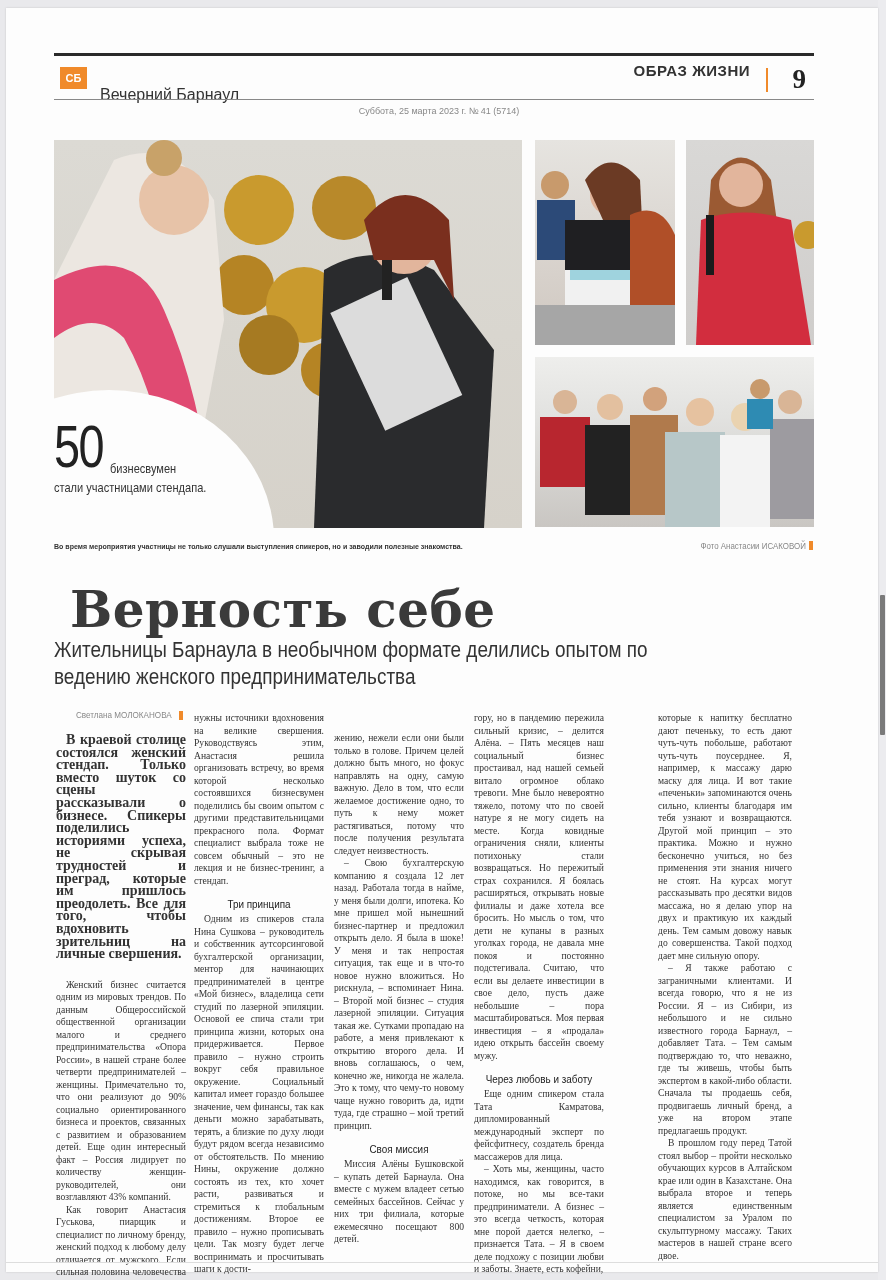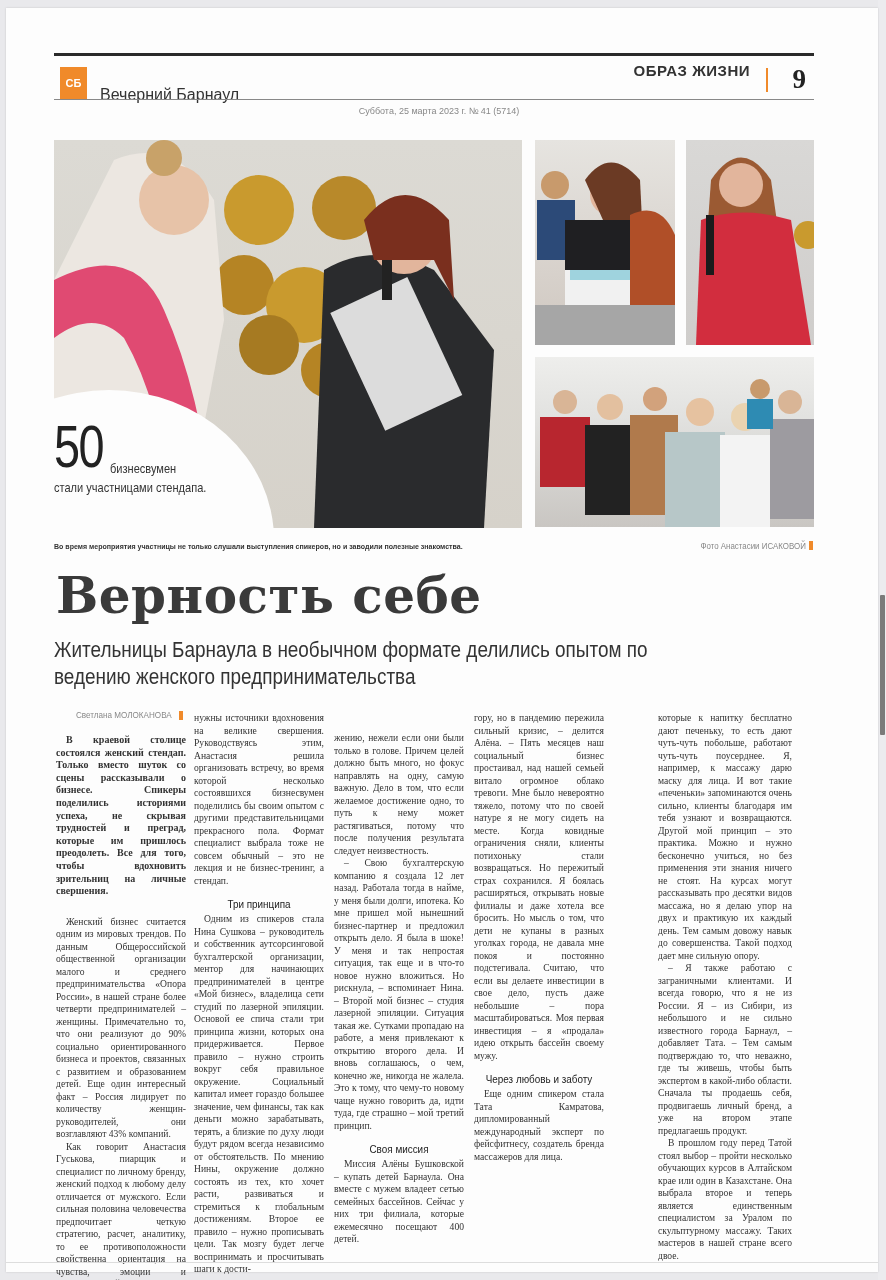--- a/index.html
+++ b/index.html
@@ -2,21 +2,21 @@
 <html><head>
 <meta charset="utf-8">
 <style>
   html,body{margin:0;padding:0;}
   body{width:886px;height:1280px;background:#e9e9ec;position:relative;overflow:hidden;font-family:"Liberation Serif",serif;color:#2b2b2b;}
   .sheet{position:absolute;left:6px;top:8px;width:872px;height:1264px;background:#fdfdfd;box-shadow:0 0 2px rgba(0,0,0,.15);}
   .scroll-track{position:absolute;left:878px;top:0;width:8px;height:1280px;background:#ececef;}
   .scroll-thumb{position:absolute;left:880px;top:595px;width:5px;height:140px;background:#7a7a7a;border-radius:1px;}
   .topline{position:absolute;left:54px;top:53px;width:760px;height:3px;background:#2a2a2a;}
   .masthead{position:absolute;left:54px;top:62px;width:760px;height:36px;}
-  .logo{position:absolute;left:6px;top:5px;width:27px;height:32px;background:#f08a2a;color:#fff;font-family:"Liberation Sans",sans-serif;font-size:11px;font-weight:bold;display:flex;align-items:center;justify-content:center;}
+  .logo{position:absolute;left:6px;top:5px;width:27px;height:22px;background:#f08a2a;color:#fff;font-family:"Liberation Sans",sans-serif;font-size:11px;font-weight:bold;display:flex;align-items:center;justify-content:center;}
   .paper-name{position:absolute;left:46px;top:8px;font-family:"Liberation Sans",sans-serif;font-size:16px;color:#333;margin-top:16px;}
   .section{position:absolute;right:64px;top:0;font-family:"Liberation Sans",sans-serif;font-weight:bold;font-size:15px;color:#333;letter-spacing:.5px;}
   .sec-bar{position:absolute;right:46px;top:6px;width:2px;height:24px;background:#f08a2a;}
   .page-num{position:absolute;right:8px;top:2px;font-family:"Liberation Serif",serif;font-weight:bold;font-size:27px;color:#222;}
   .underline{position:absolute;left:54px;top:99px;width:760px;height:1px;background:#888;}
   .dateline{position:absolute;left:0;top:106px;width:878px;text-align:center;font-family:"Liberation Sans",sans-serif;font-size:9px;color:#888;}
   .photo{position:absolute;overflow:hidden;}
   .p-main{left:54px;top:140px;width:468px;height:388px;background:linear-gradient(180deg,#dcdad4 0%,#d6d2ca 100%);}
   .p-tl{left:535px;top:140px;width:140px;height:205px;background:linear-gradient(180deg,#e6e4e0,#cfc7c0);}
   .p-tr{left:686px;top:140px;width:128px;height:205px;background:linear-gradient(180deg,#d9d8d6,#cfcdcb);}
@@ -28,21 +28,21 @@
   .caption{position:absolute;left:54px;top:542px;font-family:"Liberation Sans",sans-serif;font-size:8px;font-weight:bold;color:#333;transform:scaleX(.88);transform-origin:left;}
   .credit{position:absolute;right:80px;top:541px;font-family:"Liberation Sans",sans-serif;font-size:9px;color:#888;transform:scaleX(.88);transform-origin:right;}
   .credit-mark{position:absolute;left:809px;top:541px;width:4px;height:9px;background:#f08a2a;}
   .headline{position:absolute;left:52px;top:562px;font-family:"DejaVu Serif",serif;font-weight:bold;font-size:50px;line-height:60px;color:#3a3a3a;letter-spacing:.5px;}
   .subhead{position:absolute;left:54px;top:636px;width:720px;font-family:"Liberation Sans",sans-serif;font-size:22px;line-height:27px;color:#333;transform:scaleX(.86);transform-origin:left;}
   .byline{position:absolute;left:76px;top:710px;font-family:"Liberation Sans",sans-serif;font-size:9px;color:#888;transform:scaleX(.9);transform-origin:left;}
   .by-mark{position:absolute;left:179px;top:711px;width:4px;height:9px;background:#f08a2a;}
   .col{position:absolute;top:712px;width:130px;font-size:9.6px;line-height:12.5px;text-align:justify;hyphens:auto;color:#333;}
   .col p{margin:0;text-indent:10px;}
   .col p.noind{text-indent:0;}
-  .lead{font-weight:bold;font-size:10px;line-height:12.6px;margin:22px 0 18px 0 !important;}
+  .lead{font-weight:bold;font-size:14px;line-height:12.6px;margin:22px 0 18px 0 !important;}
   .sub{font-family:"Liberation Sans",sans-serif;font-size:11px;line-height:14px;text-align:center;color:#222;margin:10px 0 2px;transform:scaleX(.9);}
   .c1{left:56px;top:712px;}
   .c2{left:194px;}
   .c3{left:334px;margin-top:20px;}
   .c4{left:474px;}
   .c5{left:614px;width:134px;margin-left:44px;}
   .bottom-line{position:absolute;left:6px;top:1262px;width:872px;height:1px;background:#ddd;}
 </style>
 </head>
 <body>
@@ -128,21 +128,21 @@
       <rect x="235" y="62" width="44" height="100" fill="#9d9ba0"></rect>
     <circle cx="225" cy="32" r="10" fill="#c89a6c"></circle>
       <rect x="212" y="42" width="26" height="30" fill="#2e8bb3"></rect>
   </svg>
 </div>
 
 <div class="caption">Во время мероприятия участницы не только слушали выступления спикеров, но и заводили полезные знакомства.</div>
 <div class="credit">Фото Анастасии ИСАКОВОЙ</div>
 <div class="credit-mark"></div>
 
-<h1 class="headline" style="margin:4px">Верность себе</h1>
+<h1 class="headline" style="margin:18px">Верность себе</h1>
 <div class="subhead">Жительницы Барнаула в необычном формате делились опытом по ведению женского предпринимательства</div>
 
 <div class="byline">Светлана МОЛОКАНОВА</div>
 <div class="by-mark"></div>
 
 <div class="col c1">
   <p class="lead">В краевой столице состоялся женский стендап. Только вместо шуток со сцены рассказывали о бизнесе. Спикеры поделились историями успеха, не скрывая трудностей и преград, которые им пришлось преодолеть. Все для того, чтобы вдохновить зрительниц на личные свершения.</p>
   <p>Женский бизнес считается одним из мировых трендов. По данным Общероссийской общественной организации малого и среднего предпринимательства «Опора России», в нашей стране более четверти предпринимателей – женщины. Примечательно то, что они реализуют до 90% социально ориентированного бизнеса и проектов, связанных с развитием и образованием детей. Еще один интересный факт – Россия лидирует по количеству женщин-руководителей, они возглавляют 43% компаний.</p>
   <p>Как говорит Анастасия Гуськова, пиарщик и специалист по личному бренду, женский подход к любому делу отличается от мужского. Если сильная половина человечества предпочитает четкую стратегию, расчет, аналитику, то ее противоположности свойственна ориентация на чувства, эмоции и энергетический заряд. Поэтому женщинам особенно</p>
 </div>
@@ -150,27 +150,28 @@
 <div class="col c2">
   <p class="noind">нужны источники вдохновения на великие свершения. Руководствуясь этим, Анастасия решила организовать встречу, во время которой несколько состоявшихся бизнесвумен поделились бы своим опытом с другими представительницами прекрасного пола. Формат специалист выбрала тоже не совсем обычный – это не лекция и не бизнес-тренинг, а стендап.</p>
   <div class="sub">Три принципа</div>
   <p>Одним из спикеров стала Нина Сушкова – руководитель и собственник аутсорсинговой бухгалтерской организации, ментор для начинающих предпринимателей в центре «Мой бизнес», владелица сети студий по лазерной эпиляции. Основой ее спича стали три принципа жизни, которых она придерживается. Первое правило – нужно строить вокруг себя правильное окружение. Социальный капитал имеет гораздо большее значение, чем финансы, так как деньги можно зарабатывать, терять, а близкие по духу люди будут рядом всегда независимо от обстоятельств. По мнению Нины, окружение должно состоять из тех, кто хочет расти, развиваться и стремиться к глобальным достижениям. Второе ее правило – нужно прописывать цели. Так мозгу будет легче воспринимать и просчитывать шаги к дости-</p>
 </div>
 
 <div class="col c3">
   <p class="noind">жению, нежели если они были только в голове. Причем целей должно быть много, но фокус направлять на одну, самую важную. Дело в том, что если желаемое достижение одно, то путь к нему может растягиваться, потому что после получения результата следует неизвестность.</p>
   <p>– Свою бухгалтерскую компанию я создала 12 лет назад. Работала тогда в найме, у меня были долги, ипотека. Ко мне пришел мой нынешний бизнес-партнер и предложил открыть дело. Я была в шоке! У меня и так непростая ситуация, так еще и в что-то новое нужно вложиться. Но рискнула, – вспоминает Нина. – Второй мой бизнес – студия лазерной эпиляции. Ситуация такая же. Сутками пропадаю на работе, а меня привлекают к открытию второго дела. И вновь соглашаюсь, о чем, конечно же, никогда не жалела. Это к тому, что чему-то новому чаще нужно говорить да, идти туда, где страшно – мой третий принцип.</p>
   <div class="sub">Своя миссия</div>
-  <p>Миссия Алёны Бушковской – купать детей Барнаула. Она вместе с мужем владеет сетью семейных бассейнов. Сейчас у них три филиала, которые ежемесячно посещают 400 детей.</p>
+  <p>Миссия Алёны Бушковской – купать детей Барнаула. Она вместе с мужем владеет сетью семейных бассейнов. Сейчас у них три филиала, которые ежемесячно посещают 800 детей.</p>
 </div>
 
 <div class="col c4">
   <p class="noind">гору, но в пандемию пережила сильный кризис, – делится Алёна. – Пять месяцев наш социальный бизнес простаивал, над нашей семьей витало огромное облако тревоги. Мне было невероятно тяжело, потому что по своей натуре я не могу сидеть на месте. Когда ковидные ограничения сняли, клиенты потихоньку стали возвращаться. Но пережитый страх сохранился. Я боялась расширяться, открывать новые филиалы и даже хотела все бросить. Но мысль о том, что дети не купаны в разных уголках города, не давала мне покоя и постоянно подстегивала. Считаю, что если вы делаете инвестиции в свое дело, пусть даже небольшие – пора масштабироваться. Моя первая инвестиция – я «продала» идею открыть бассейн своему мужу.</p>
   <div class="sub">Через любовь и заботу</div>
   <p>Еще одним спикером стала Тата Камратова, дипломированный международный эксперт по фейсфитнесу, создатель бренда массажеров для лица.</p>
+  <p>– Хоть мы, женщины, часто находимся, как говорится, в потоке, но мы все-таки предприниматели. А бизнес – это всегда четкость, которая мне порой дается нелегко, – признается Тата. – Я в своем деле подхожу с позиции любви и заботы. Знаете, есть кофейни,</p>
 </div>
 
 <div class="col c5">
   <p class="noind">которые к напитку бесплатно дают печеньку, то есть дают чуть-чуть побольше, работают чуть-чуть поусерднее. Я, например, к массажу дарю маску для лица. И вот такие «печеньки» запоминаются очень сильно, клиенты благодаря им тебя узнают и возвращаются. Другой мой принцип – это практика. Можно и нужно бесконечно учиться, но без применения эти знания ничего не стоят. На курсах могут рассказывать про десятки видов массажа, но я делаю упор на двух и практикую их каждый день. Тем самым довожу навык до совершенства. Такой подход дает мне сильную опору.</p>
   <p>– Я также работаю с заграничными клиентами. И всегда говорю, что я не из России. Я – из Сибири, из небольшого и не сильно известного города Барнаул, – добавляет Тата. – Тем самым подтверждаю то, что неважно, где ты живешь, чтобы быть экспертом в какой-либо области. Сначала ты продаешь себя, продвигаешь личный бренд, а уже на втором этапе предлагаешь продукт.</p>
   <p>В прошлом году перед Татой стоял выбор – пройти несколько обучающих курсов в Алтайском крае или один в Казахстане. Она выбрала второе и теперь является единственным специалистом за Уралом по скульптурному массажу. Таких мастеров в нашей стране всего двое.</p>
 </div>
 
 <div class="bottom-line"></div>
 

